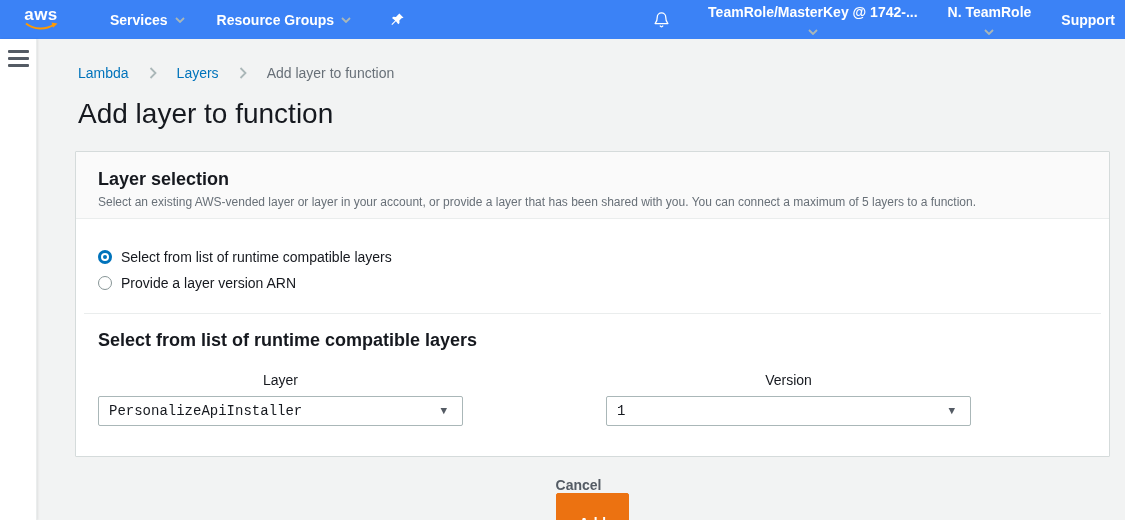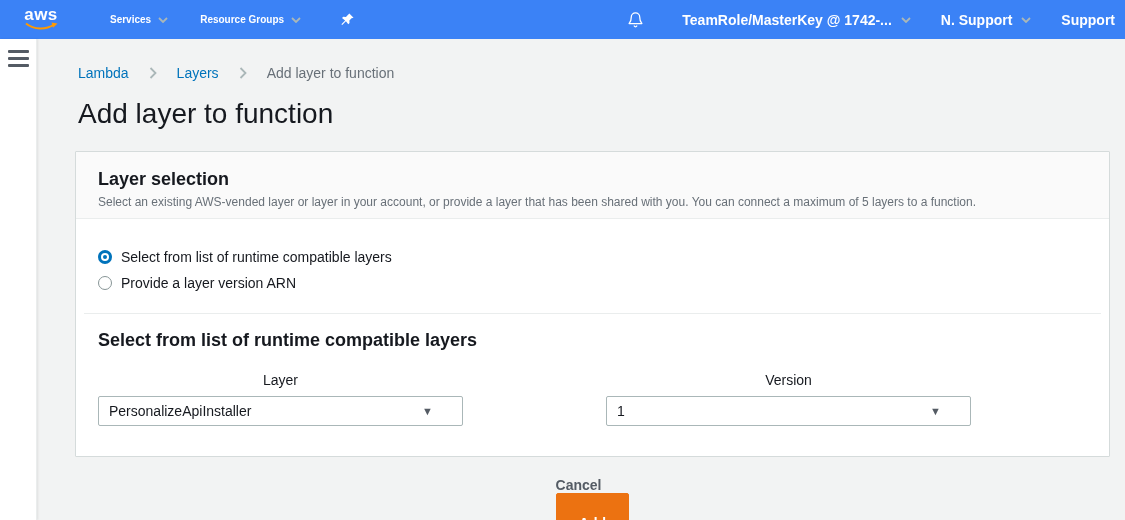--- a/index.html
+++ b/index.html
@@ -11,26 +11,26 @@
     font-size:14px;
   }
 
   
   .topbar {
     height:39px; background:#3b82f6; color:#fff;
     display:flex; align-items:center; padding:0 10px 0 24px;
   }
   .topbar .logo { display:flex; flex-direction:column; align-items:center; margin-right:52px; cursor:pointer; }
   .logo-text { font-weight:bold; font-size:17px; letter-spacing:.5px; line-height:14px; }
-  .nav-item { display:flex; align-items:center; gap:7px; font-weight:bold; font-size:10px; margin-right:32px; cursor:pointer; }
+  .nav-item { display:flex; align-items:center; gap:7px; font-weight:bold; font-size:14px; margin-right:32px; cursor:pointer; }
   .chev { display:inline-block; }
   .pin { margin-left:6px; cursor:pointer; display:flex; }
   .topbar-right { margin-left:auto; display:flex; align-items:center; }
   .bell { margin-right:38px; cursor:pointer; display:flex; }
-  .acct, .region { display:flex; align-items:center; gap:9px; font-weight:bold; font-size:14px; cursor:pointer; }
+  .acct, .region { display:flex; align-items:center; gap:9px; font-weight:bold; font-size:14px; cursor:pointer;flex-direction:column; }
   .acct { margin-right:30px; }
   .region { margin-right:30px; }
   .support { font-weight:bold; font-size:14px; cursor:pointer; }
 
   
   .frame { display:flex; height:481px; }
   .sidebar {
     width:37px; background:#fff; border-right:1px solid #eaeded;
     box-shadow:1px 0 2px rgba(0,0,0,.08); flex:none; padding-top:11px;
   }
@@ -66,21 +66,21 @@
 
   .select-section { padding:16px 22px 30px 22px; }
   .section-title { font-size:18px; font-weight:bold; color:#16191f; }
   .fields { display:flex; margin-top:21px; }
   .field { width:365px; }
   .field + .field { margin-left:143px; }
   .field-label { font-size:14px; color:#16191f; margin-bottom:8px;text-align:center; }
   .select {
     height:30px; border:1px solid #aab7b8; border-radius:2px; background:#fff;
     display:flex; align-items:center; justify-content:space-between;
-    padding:0 29px 0 10px; cursor:pointer;
+    padding:0 15px 0 10px; cursor:pointer;font-family:Liberation Mono, monospace;
   }
   .select-value { font-size:14px; color:#16191f; }
   .select-caret { color:#545b64; font-size:11px; line-height:1; }
 
   
   .footer { display:flex; justify-content:flex-end; align-items:center; margin-top:20px;flex-direction:column; }
   .cancel-btn {
     background:none; border:none; color:#545b64; font-weight:bold; font-size:14px;
     font-family:inherit; cursor:pointer; margin-right:28px;
   }
@@ -131,21 +131,21 @@
     </div>
 
     <div class="acct">
       <span>TeamRole/MasterKey @ 1742-...</span>
       <svg class="chev" width="10" height="6" viewBox="0 0 10 6">
         <path d="M1 1l4 4 4-4" stroke="#aab7b8" stroke-width="1.8" fill="none"></path>
       </svg>
     </div>
 
     <div class="region">
-      <span>N. Support</span>
+      <span>N. TeamRole</span>
       <svg class="chev" width="10" height="6" viewBox="0 0 10 6">
         <path d="M1 1l4 4 4-4" stroke="#aab7b8" stroke-width="1.8" fill="none"></path>
       </svg>
     </div>
 
     <div class="support">Support</div>
   </div>
 </header>
 
 <div class="frame">

